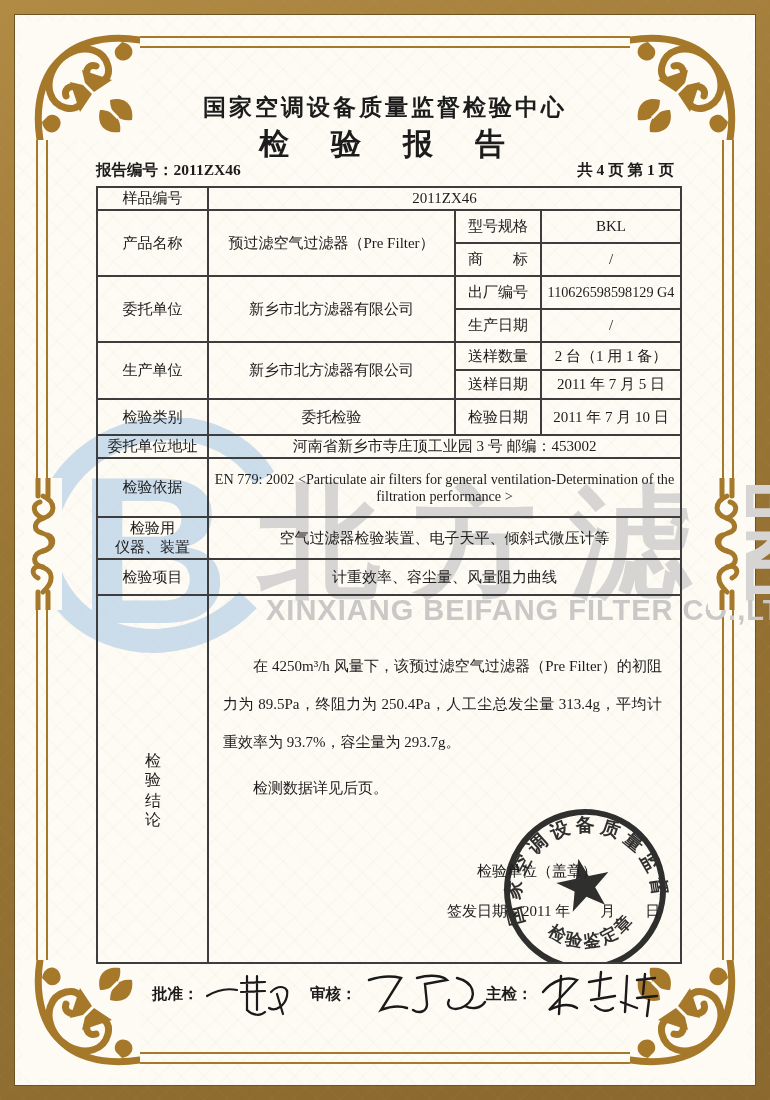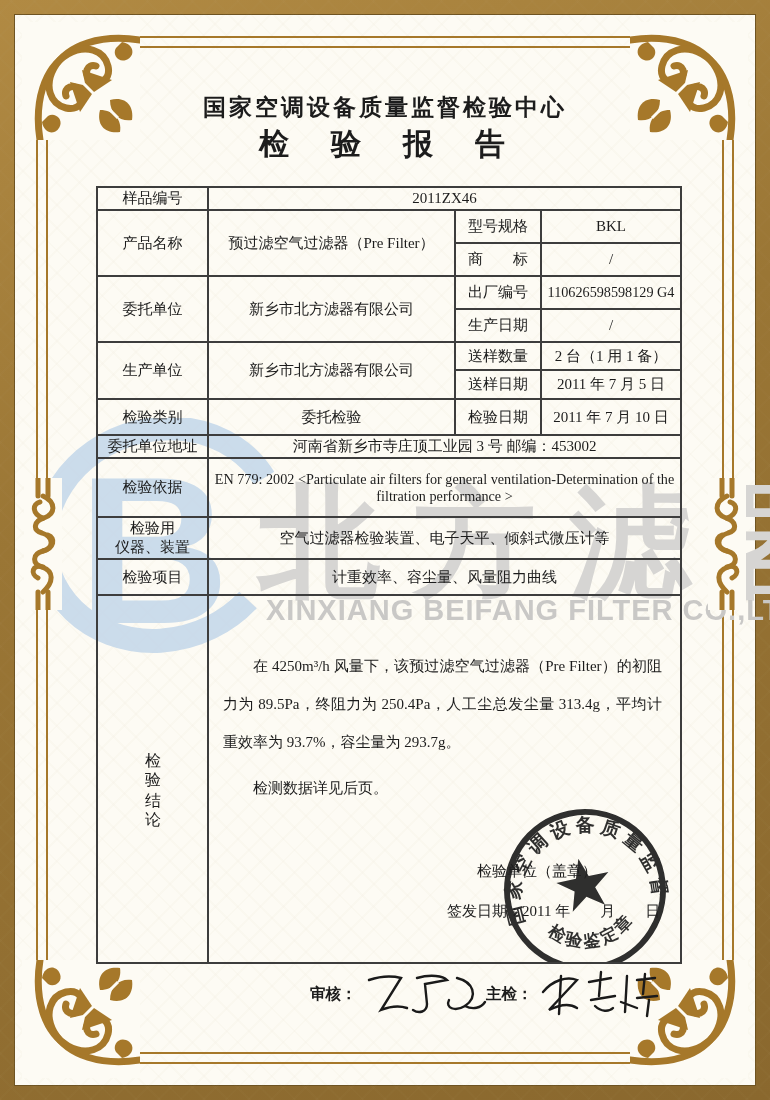--- a/index.html
+++ b/index.html
@@ -167,20 +167,24 @@
       <path d="M256 60 A118 105 -18 1 0 240 182"></path>
     </g>
     <text x="70" y="205" font-family="Liberation Sans, sans-serif" font-weight="bold" font-size="210" fill="#c3d7ea">B</text>
   </svg>
   <div id="wm-cn">北方滤器</div>
   <div id="wm-en">XINXIANG BEIFANG FILTER CO.,LTD.</div>
 
   <div id="content">
     <div id="org-title">国家空调设备质量监督检验中心</div>
     <div id="doc-title">检　验　报　告</div>
+    <div id="report-line">
+      <span class="left">报告编号：2011ZX46</span>
+      <span class="right">共 4 页 第 1 页</span>
+    </div>
 
     <table class="doc">
       <colgroup>
           <col style="width:111px">
           <col style="width:247px">
           <col style="width:86px">
           <col style="width:140px">
         </colgroup>
       <tbody>
           <tr style="height:22px">
@@ -264,20 +268,32 @@
             <text font-size="17" font-family="Liberation Sans, sans-serif" font-weight="bold" fill="#1e1e1e">
               <textPath href="#arcBot" textLength="96" lengthAdjust="spacing">检验鉴定章</textPath>
             </text>
           </svg>
         </td>
       </tr>
     </tbody>
       </table>
 
     <div id="sign-row">
+      <div class="sig-group" style="left:56px;top:0;">
+        <span class="lab">批准：</span>
+        <svg width="104" height="52" viewBox="0 0 104 52">
+          <g fill="none" stroke="#1a1a1a" stroke-width="2.2" stroke-linecap="round">
+            <path d="M4 26 C14 20 24 18 34 20"></path>
+            <path d="M44 6 L44 40 M54 6 L54 40 M38 13 L62 12 M38 22 L62 21"></path>
+            <path d="M44 40 C50 46 58 46 62 42"></path>
+            <path d="M68 22 C76 14 86 16 84 26 C82 36 72 42 66 38"></path>
+            <path d="M74 24 L80 44"></path>
+          </g>
+        </svg>
+      </div>
       <div class="sig-group" style="left:390px;top:0;">
         <span class="lab">主检：</span>
         <svg width="140" height="52" viewBox="0 0 140 52">
           <g fill="none" stroke="#1a1a1a" stroke-width="2.4" stroke-linecap="round">
             <path d="M6 22 C16 10 30 6 40 10 L12 40 C24 34 34 34 40 38"></path>
             <path d="M24 6 L22 44"></path>
             <path d="M52 12 L74 8 M64 2 L62 26 M54 30 L78 26 M58 36 C64 42 72 42 76 38"></path>
             <path d="M90 6 L88 42 M84 32 L100 38"></path>
             <path d="M100 10 L118 8 M108 4 L106 24 M100 28 L120 26 M112 30 L110 46"></path>
           </g>

